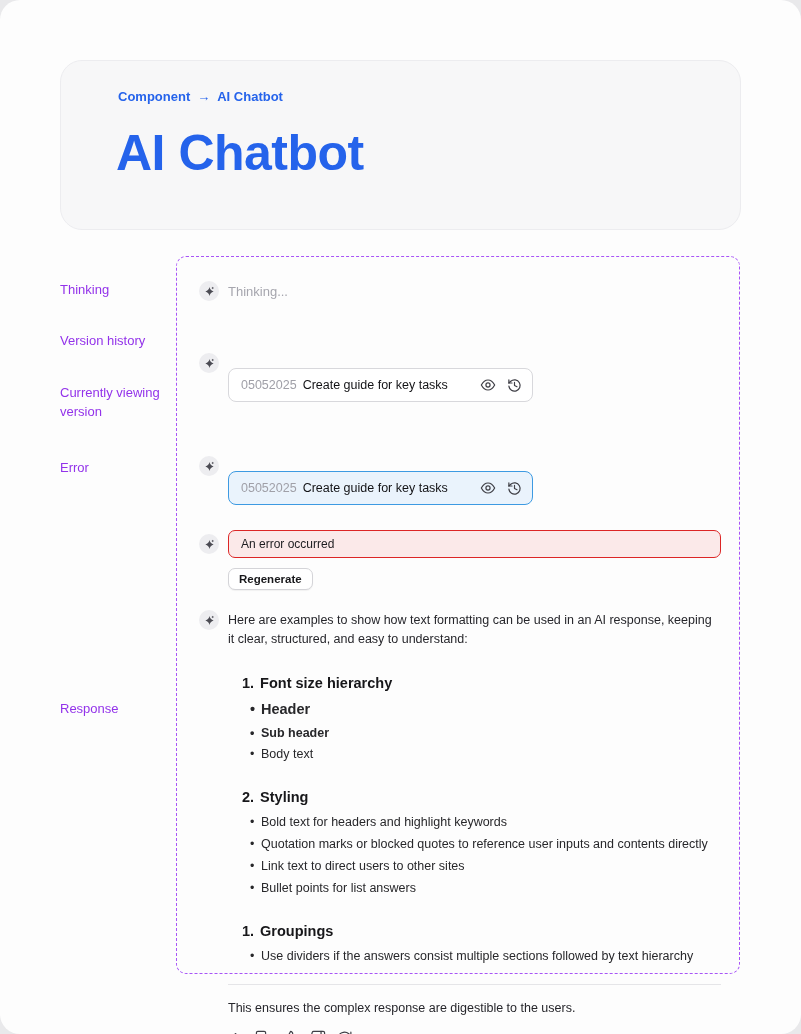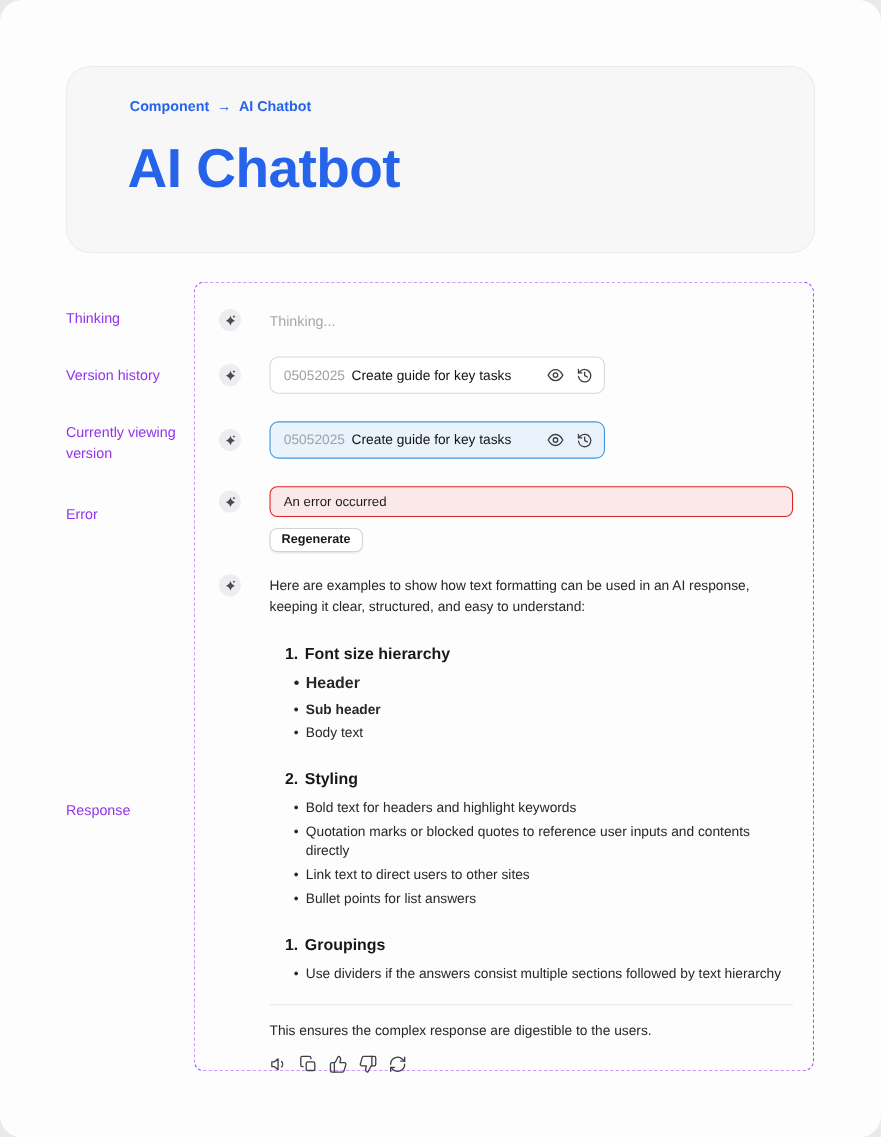--- a/index.html
+++ b/index.html
@@ -20,37 +20,37 @@
         border:1px solid #ECECEF;border-radius:22px;padding:28px 0 0 57px;}
   .breadcrumb{display:flex;align-items:center;gap:7px;font-size:13px;font-weight:600;color:var(--accent-blue);}
   .page-title{margin:20px 0 0 -2px;font-size:50px;font-weight:700;letter-spacing:-0.5px;color:var(--accent-blue);}
 
   
   .anno{position:absolute;left:60px;width:114px;font-size:13px;line-height:1.45;color:var(--anno-purple);}
   .anno-thinking{top:281px;}
   .anno-version-history{top:332px;}
   .anno-currently-viewing{top:384px;}
   .anno-error{top:459px;}
-  .anno-response{top:728px;}
+  .anno-response{top:700px;}
 
   
   .frame{position:absolute;left:176px;top:256px;width:564px;height:718px;
          border:1.5px dashed var(--dashed-purple);border-radius:10px;padding:24px 18px 0 22px;}
 
-  .msg{display:flex;gap:26px;align-items:flex-start;}
+  .msg{display:flex;gap:9px;align-items:flex-start;}
   .ai-chip{flex:none;width:20px;height:20px;border-radius:50%;background:#EDEDF0;
            display:flex;align-items:center;justify-content:center;color:#4B4B53;}
   .ai-chip svg{display:block;}
 
   .msg-thinking{align-items:center;margin-bottom:23px;}
   .thinking-text{font-size:13px;color:#A6A6AE;}
 
   .msg-version{align-items:center;margin-bottom:25px;}
   .version-box{width:305px;height:34px;display:flex;align-items:center;gap:6px;padding:0 10px 0 12px;
-               background:#fff;border:1px solid #D8D8DC;border-radius:8px;font-size:12.5px;cursor:pointer;}
+               background:#fff;border:1px solid #D8D8DC;border-radius:8px;font-size:12.5px;cursor:pointer;margin-top:44px;}
   .version-box.selected{background:var(--selected-bg);border:1.5px solid var(--selected-border);}
   .v-date{color:#A0A0A8;}
   .v-label{color:#131316;white-space:nowrap;}
   .v-actions{margin-left:auto;display:flex;align-items:center;gap:11px;}
   .icon-btn{padding:0;margin:0;background:none;border:none;color:#3F3F46;cursor:pointer;line-height:0;}
 
   .msg-error{margin-bottom:21px;}
   .msg-error .ai-chip{margin-top:4px;}
   .error-col{flex:1;display:flex;flex-direction:column;align-items:flex-start;}
   .error-box{width:100%;height:28px;display:flex;align-items:center;padding:0 12px;

